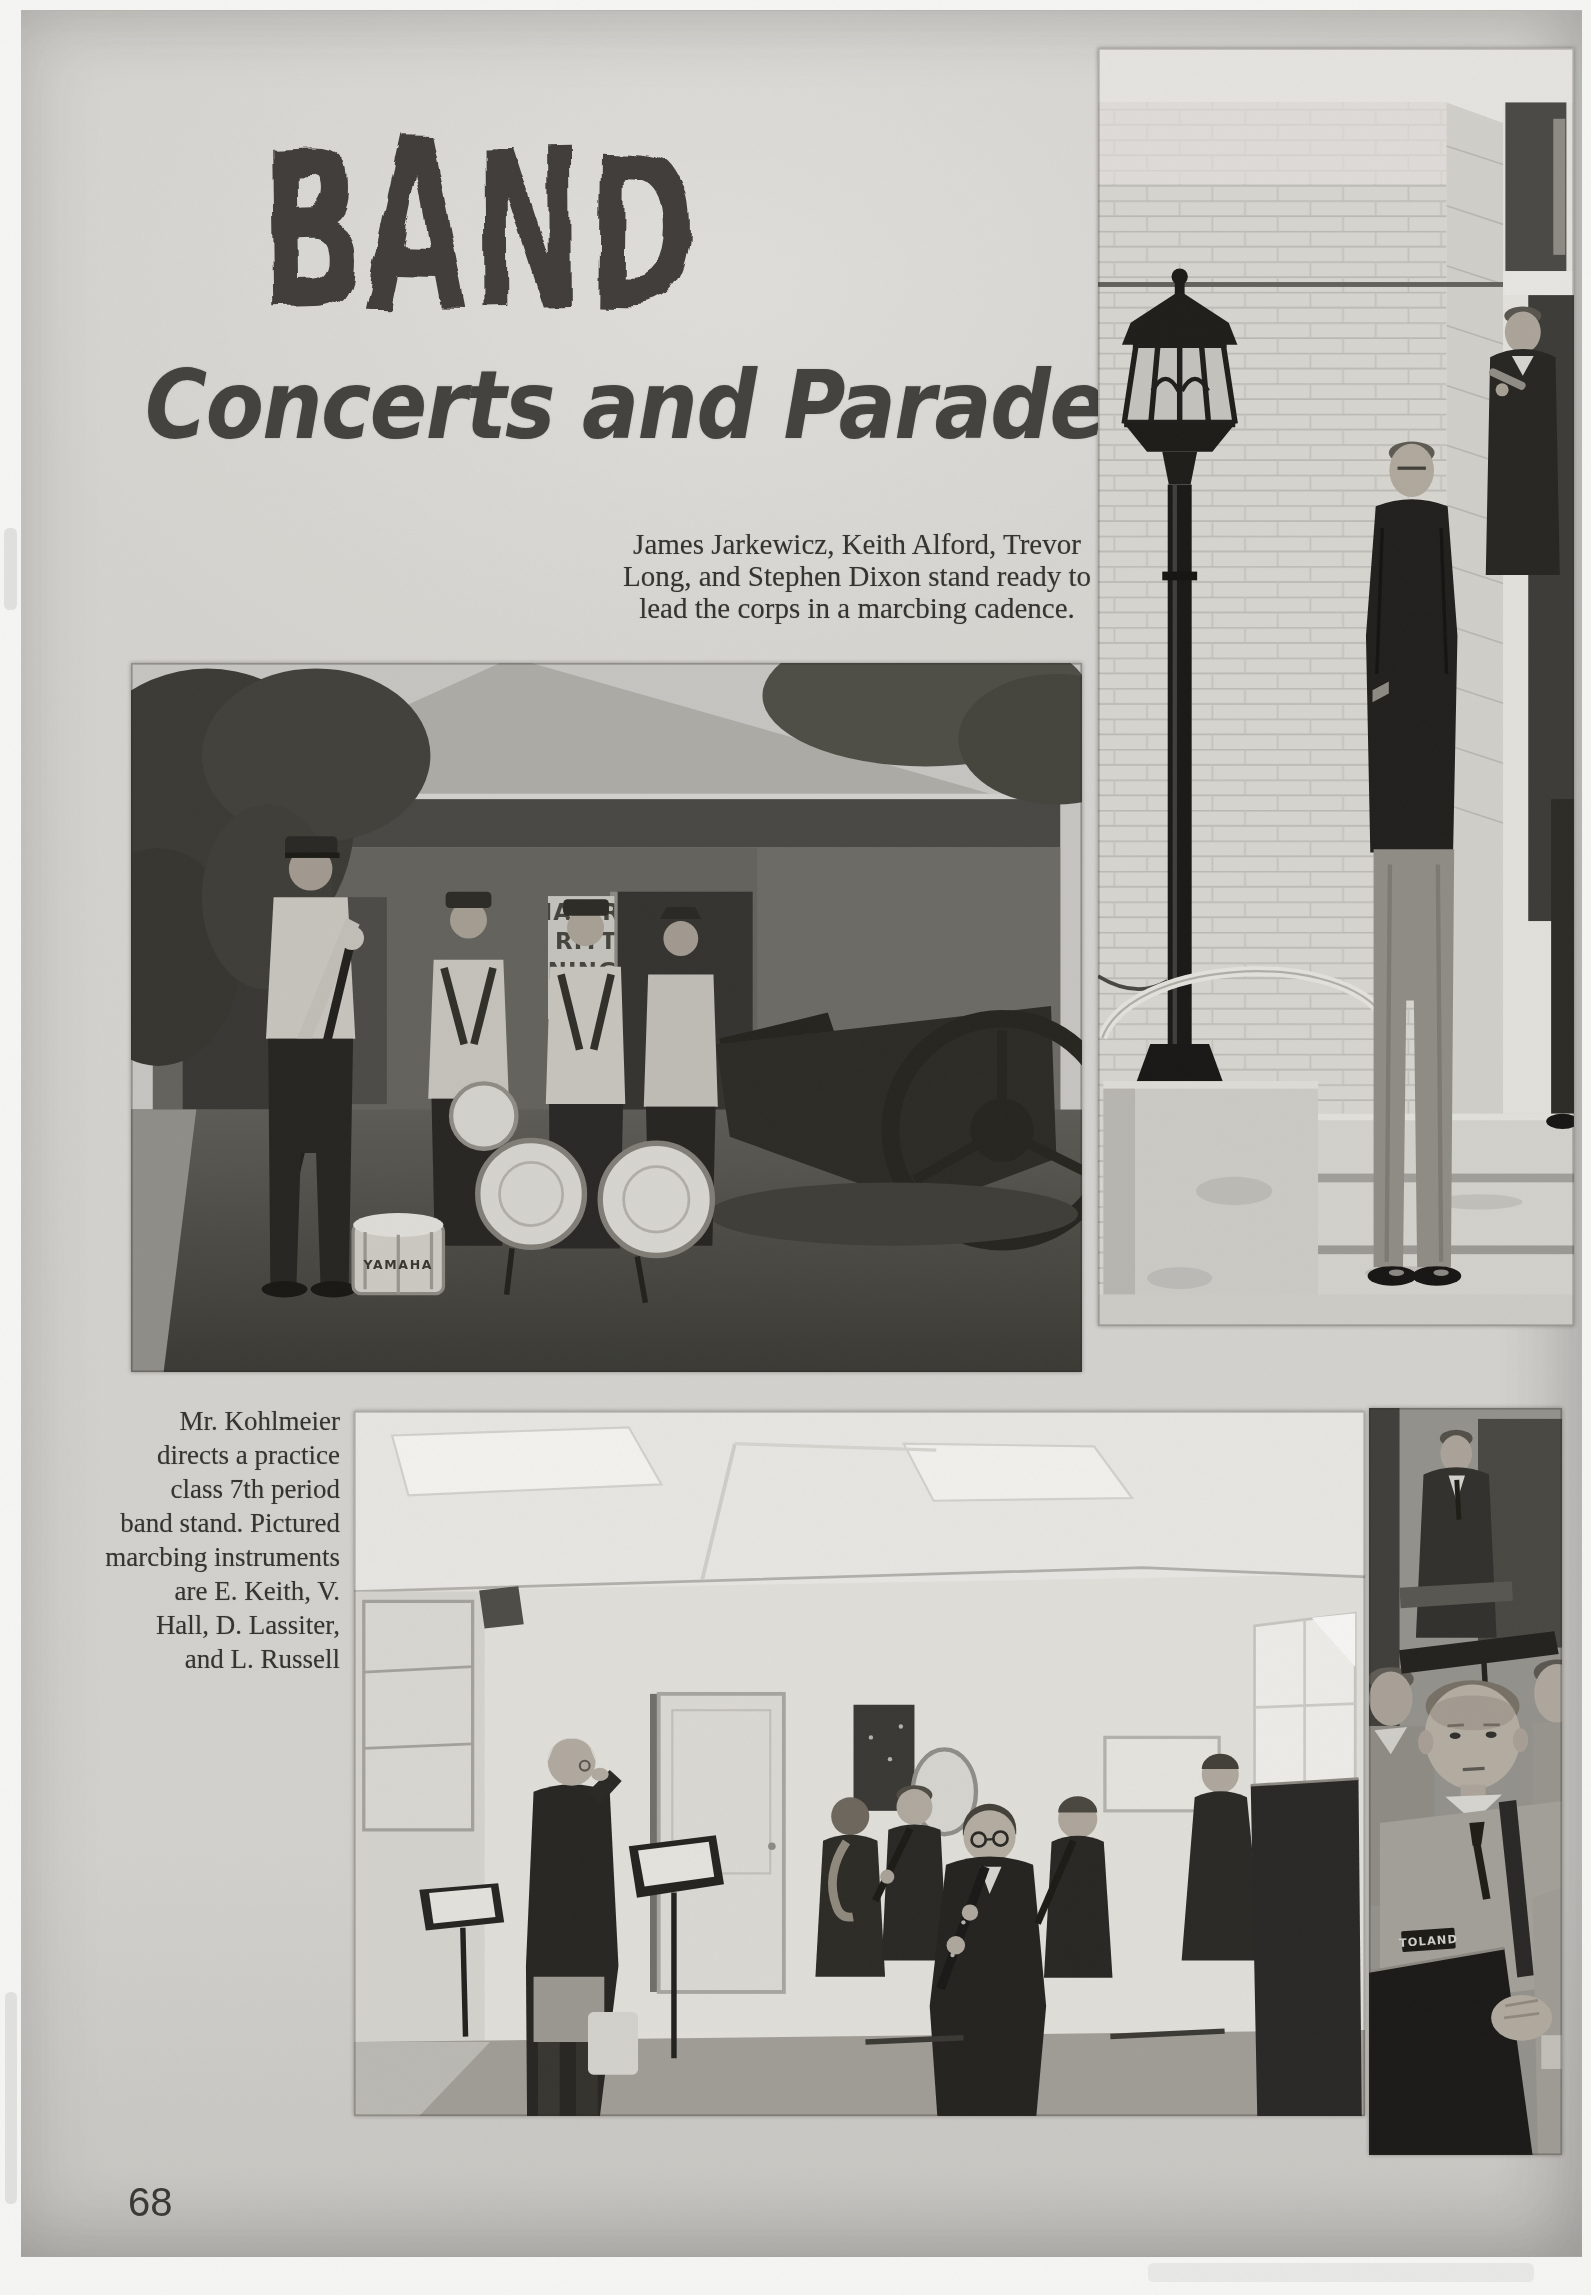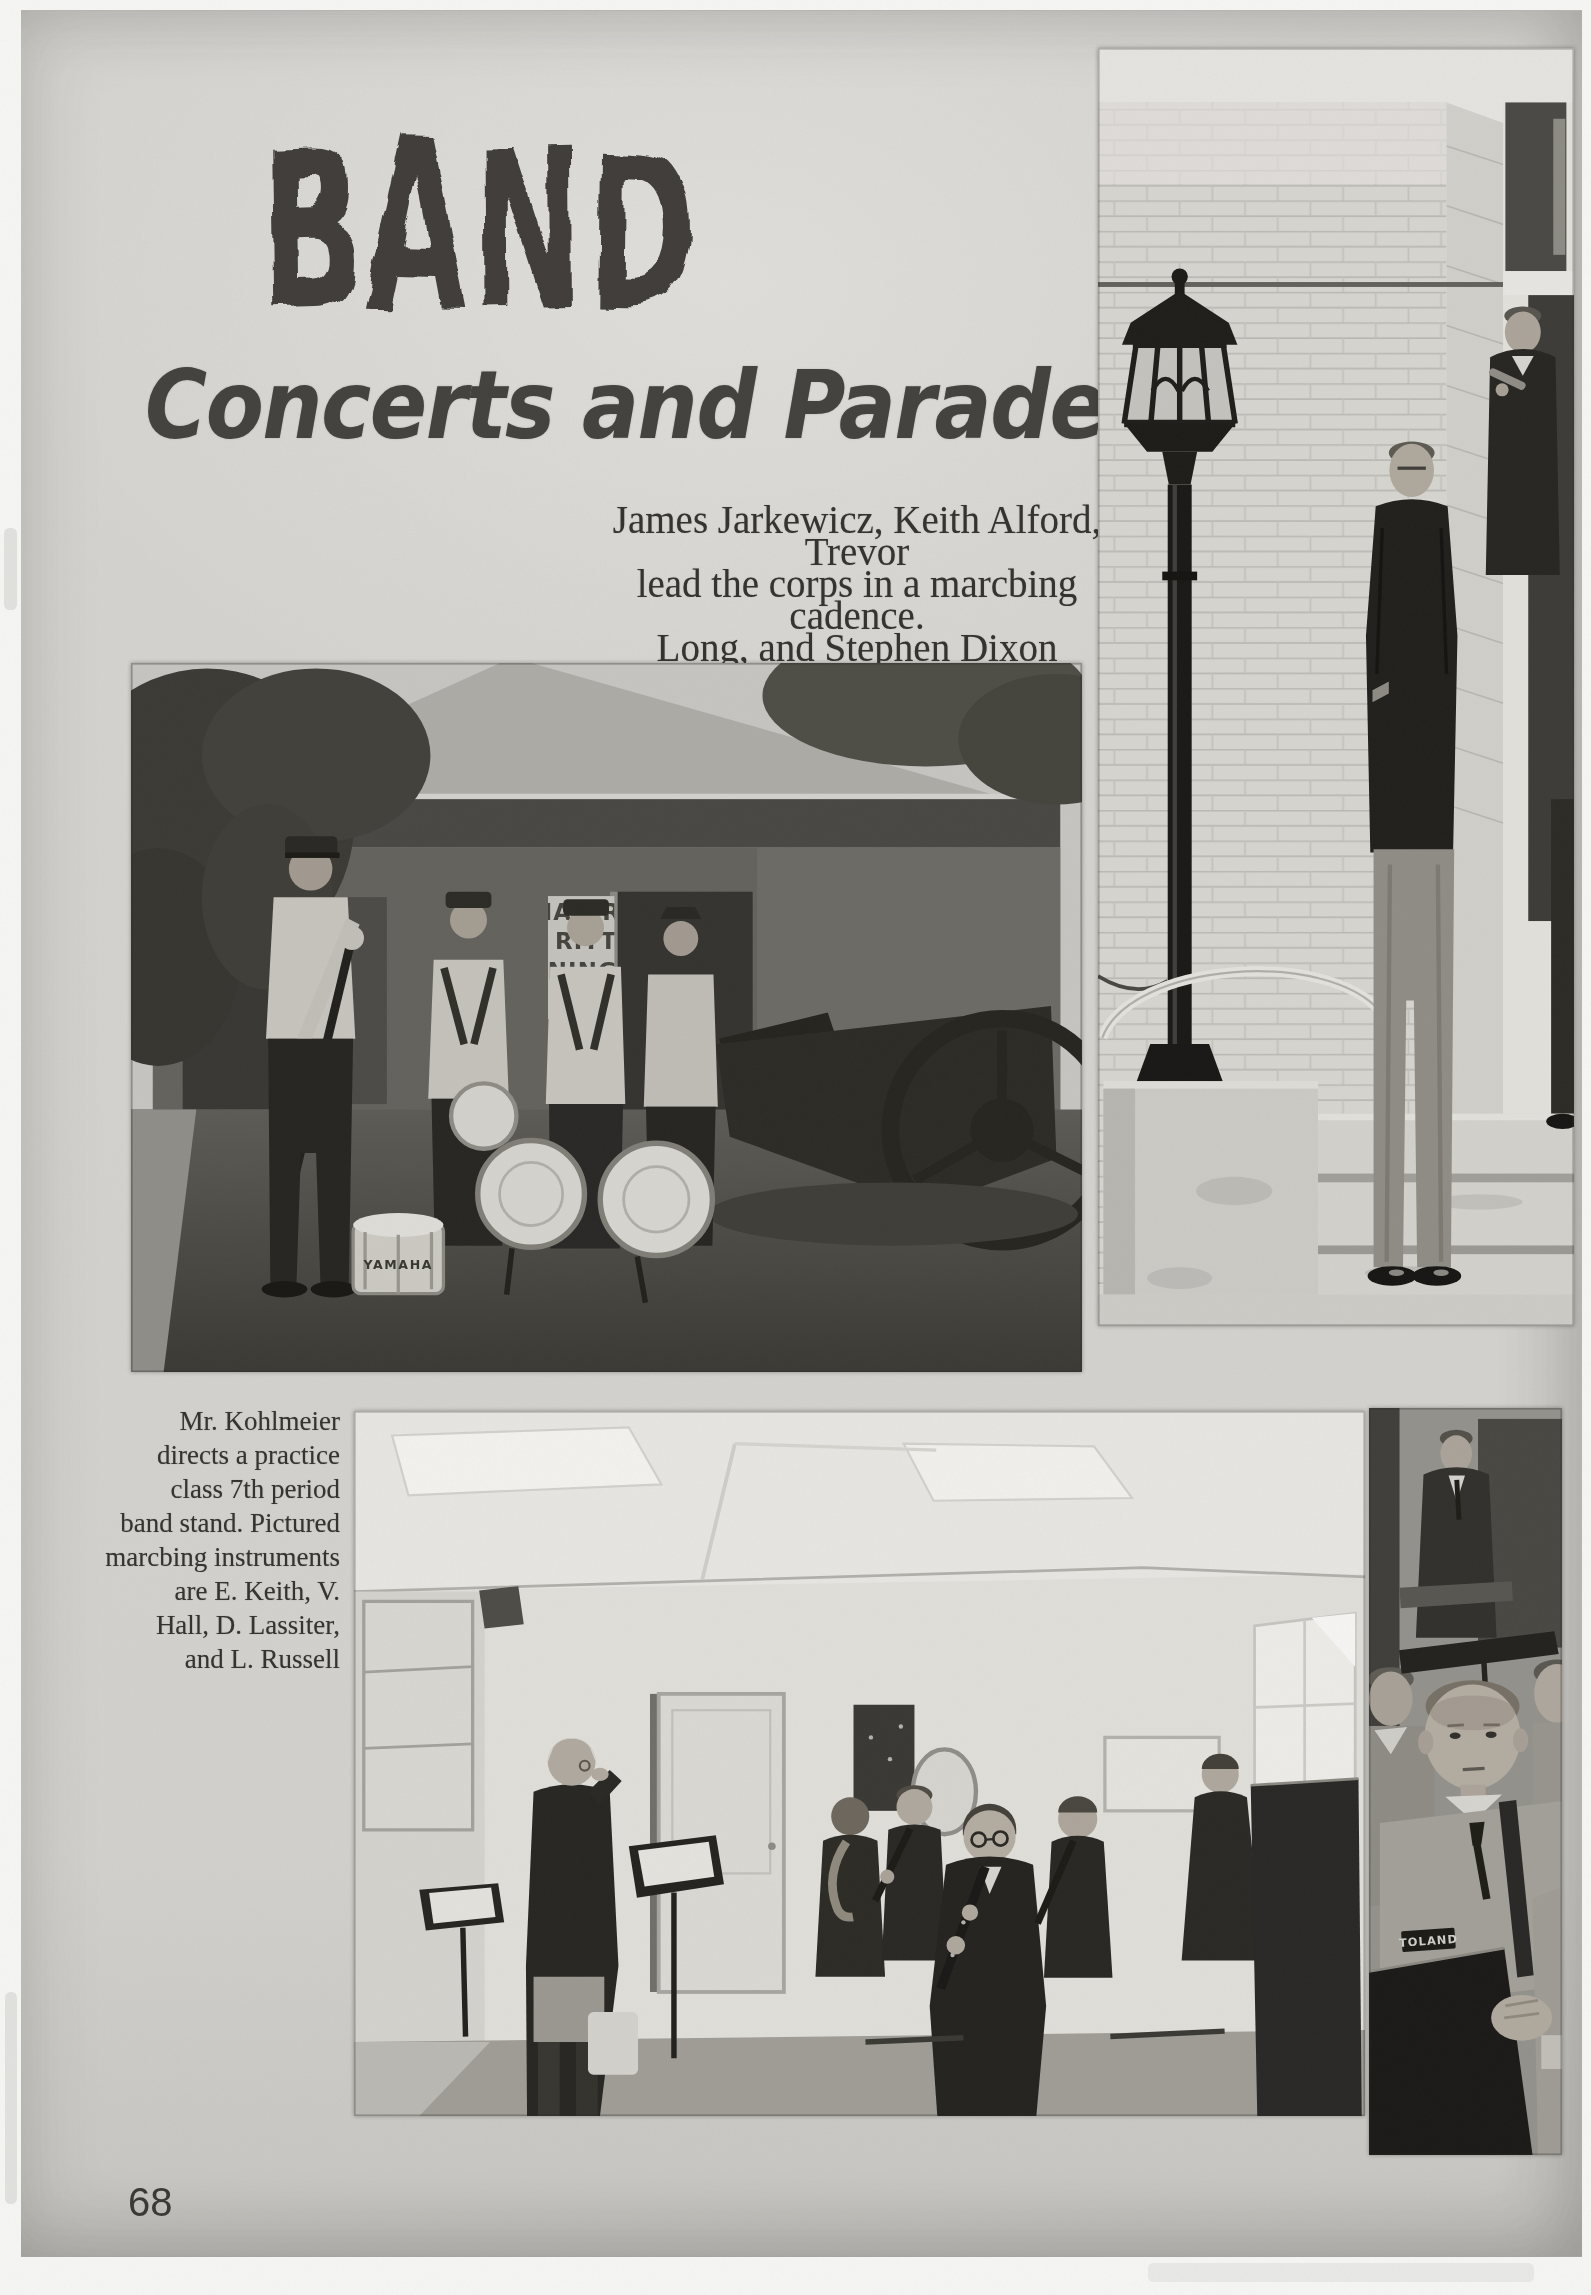--- a/index.html
+++ b/index.html
@@ -20,22 +20,22 @@
   .bt1{transform:rotate(0.8deg) scaleY(1.06) translateY(-3.3px);}
   .bt2{transform:rotate(-0.6deg) scaleY(1.01);}
   .bt3{transform:rotate(1.1deg) scaleY(0.97) translateY(3.3px);}
   .subtitle{position:absolute;left:145px;top:359px;
     font-family:"DejaVu Sans",sans-serif;font-weight:bold;font-style:italic;
     font-size:94px;line-height:1;color:#3e3d3a;letter-spacing:-1.6px;
     transform:scaleX(0.90);transform-origin:left top;white-space:nowrap;
     text-shadow:0 0 1.6px rgba(62,61,58,.35);}
   .caption{font-family:"Liberation Serif",serif;color:#2e2d2a;
     text-shadow:0 0 1.1px rgba(46,45,42,.35);}
-  .caption-top{position:absolute;left:611px;top:504px;width:492px;
-    font-size:39px;line-height:32px;text-align:center;}
+  .caption-top{position:absolute;left:611px;top:528px;width:492px;
+    font-size:29px;line-height:32px;text-align:center;}
   .caption-left{position:absolute;left:82px;top:1404px;width:258px;
     font-size:27px;line-height:34px;text-align:right;}
   .page-number{position:absolute;left:128px;top:2182px;font-size:40px;line-height:1;
     color:#343330;font-family:"Liberation Sans",sans-serif;}
   .photo{position:absolute;overflow:hidden;background:#8c8a86;
     box-shadow:0 0 3.8px rgba(40,40,38,.45);}
   .photo svg{display:block;width:100%;height:100%;}
   .ph-marching{left:131px;top:663px;width:951px;height:709px;}
   .ph-lamp{left:1098px;top:48px;width:476px;height:1278px;}
   .ph-bandroom{left:354px;top:1411px;width:1011px;height:705px;}
@@ -67,22 +67,22 @@
 <div class="paper"></div>
 
 <div class="band-title">
   <span class="bt0">B</span><span class="bt1">A</span><span class="bt2">N</span><span class="bt3">D</span>
 </div>
 
 <div class="subtitle">Concerts and Parades</div>
 
 <div class="caption caption-top">
   <div>James Jarkewicz, Keith Alford, Trevor</div>
+  <div>Long, and Stephen Dixon stand ready to</div>
   <div>lead the corps in a marcbing cadence.</div>
-  <div>Long, and Stephen Dixon stand ready to</div>
 </div>
 
 <div class="photo ph-marching">
 <svg viewBox="0 0 1747 1302" preserveAspectRatio="none">
   <defs>
     <linearGradient id="grassG" x1="0" y1="0" x2="0" y2="1">
       <stop offset="0" stop-color="#5a5853"></stop>
           <stop offset="1" stop-color="#35342f"></stop>
     </linearGradient>
     <clipPath id="signclip">

